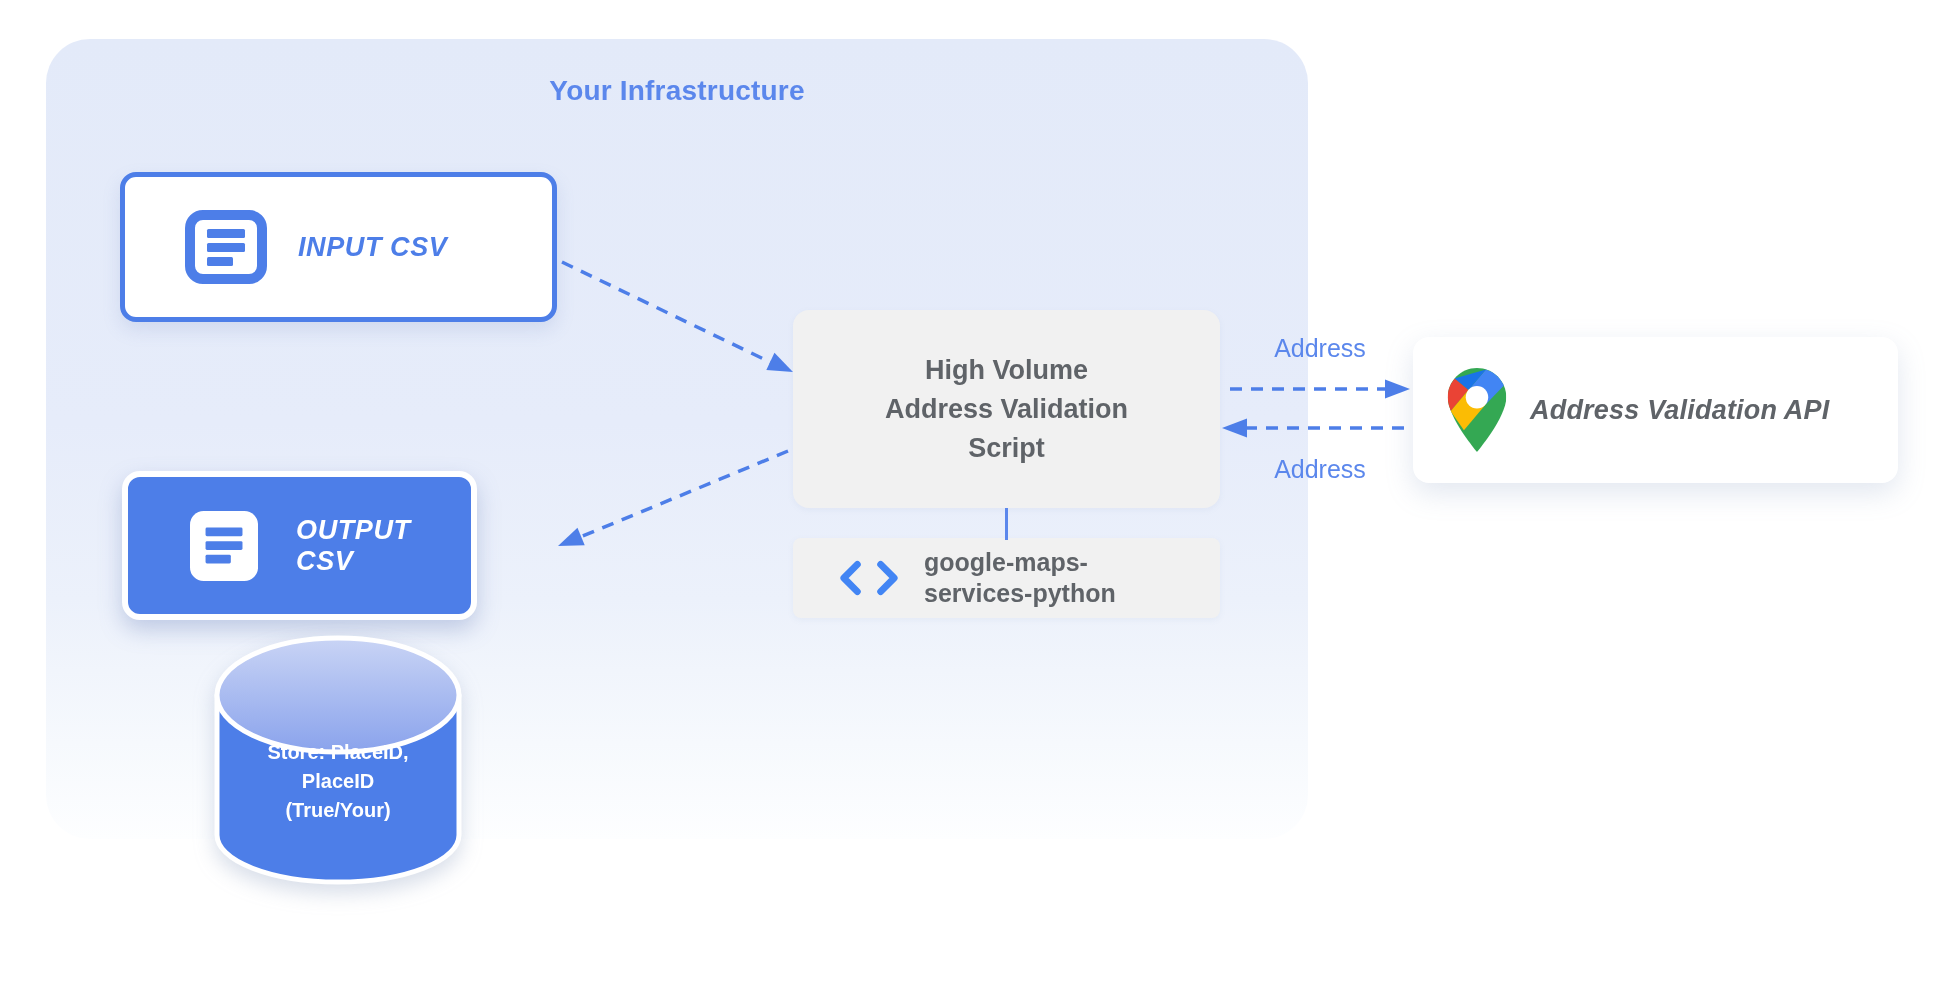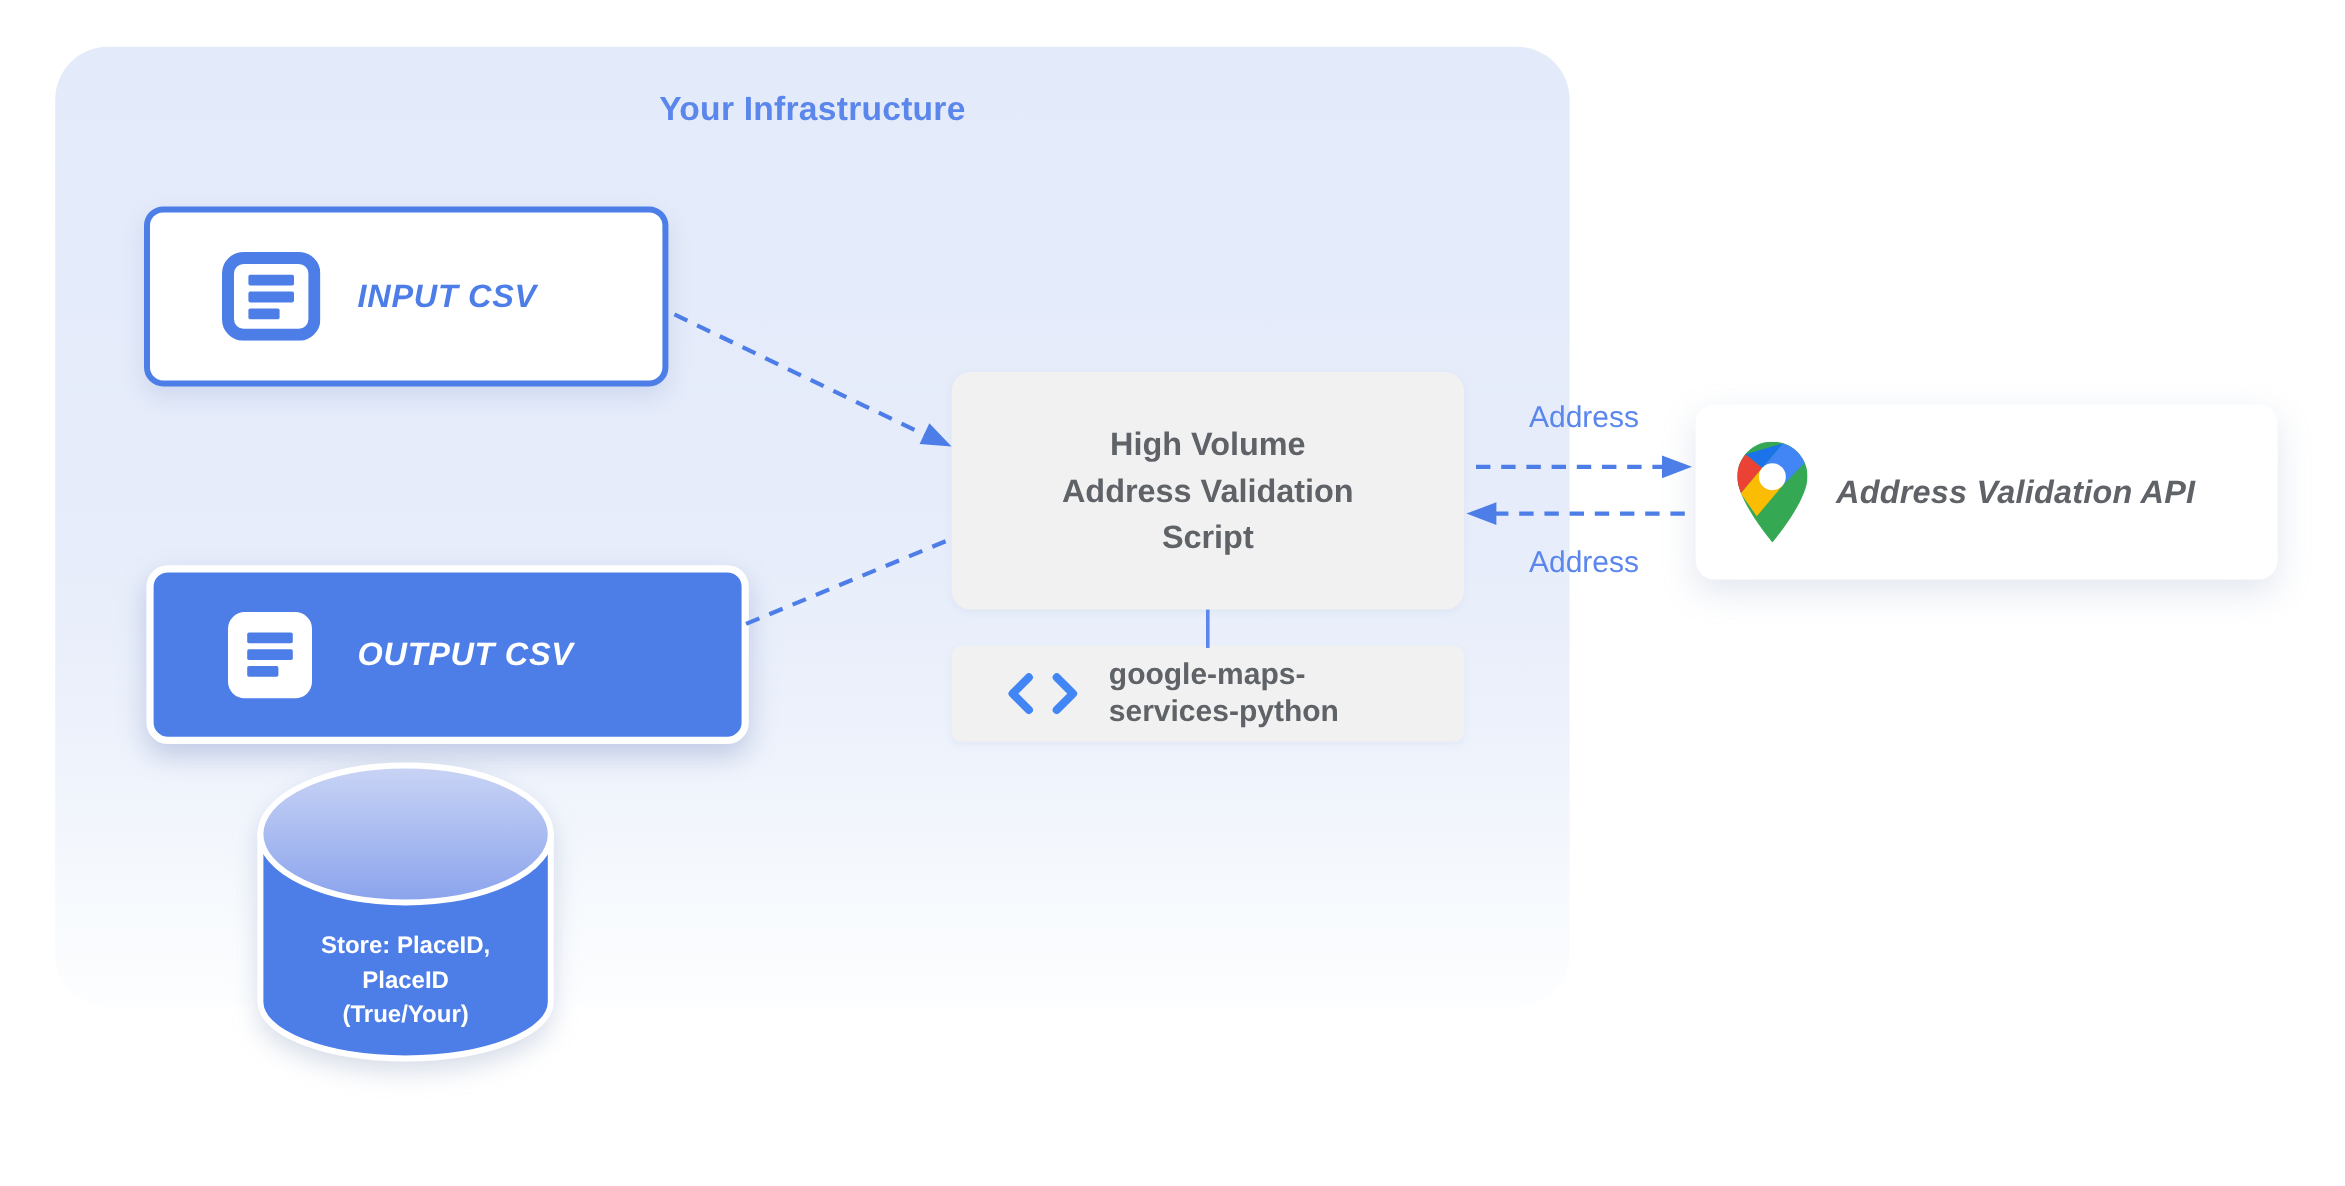--- a/index.html
+++ b/index.html
@@ -28,21 +28,21 @@
 
   .input-csv{
     left:120px;top:172px;width:437px;height:150px;
     background:#ffffff;border:5px solid #4d7ee8;border-radius:16px;
     box-shadow:0 8px 18px rgba(110,135,195,.18);
   }
   .input-csv .icon{margin-left:60px;}
   .input-csv .node-label{margin-left:31px;color:#4d7ee8;}
 
   .output-csv{
-    left:122px;top:471px;width:502px;height:149px;
+    left:122px;top:471px;width:355px;height:149px;
     background:#4d7ee8;border:6px solid #ffffff;border-radius:18px;
     box-shadow:0 10px 22px rgba(105,130,185,.35);
   }
   .output-csv .icon{margin-left:62px;}
   .output-csv .node-label{margin-left:38px;color:#ffffff;}
 
   .script-box{
     left:793px;top:310px;width:427px;height:198px;
     background:#f1f1f1;border-radius:16px;
     flex-direction:column;justify-content:center;
@@ -71,21 +71,21 @@
   .edge-label{
     position:absolute;width:184px;text-align:center;
     font-size:25px;font-weight:400;color:#5b87ec;
   }
   .loc-label{left:1228px;top:334px;}
   .pid-label{left:1228px;top:455px;}
 
   
   .db-svg{position:absolute;left:203px;top:622px;filter:drop-shadow(0 9px 10px rgba(115,135,175,.28));}
   .db-text{
-    position:absolute;left:238px;top:738px;width:200px;text-align:center;margin-top:36px;
+    position:absolute;left:238px;top:738px;width:200px;text-align:center;
   }
   .db-text span{display:block;font-size:20px;font-weight:700;color:#ffffff;line-height:29px;}
 
   
   .overlay{position:absolute;left:0;top:0;z-index:6;pointer-events:none;}
 </style>
 </head>
 <body>
 
 <div class="canvas">

